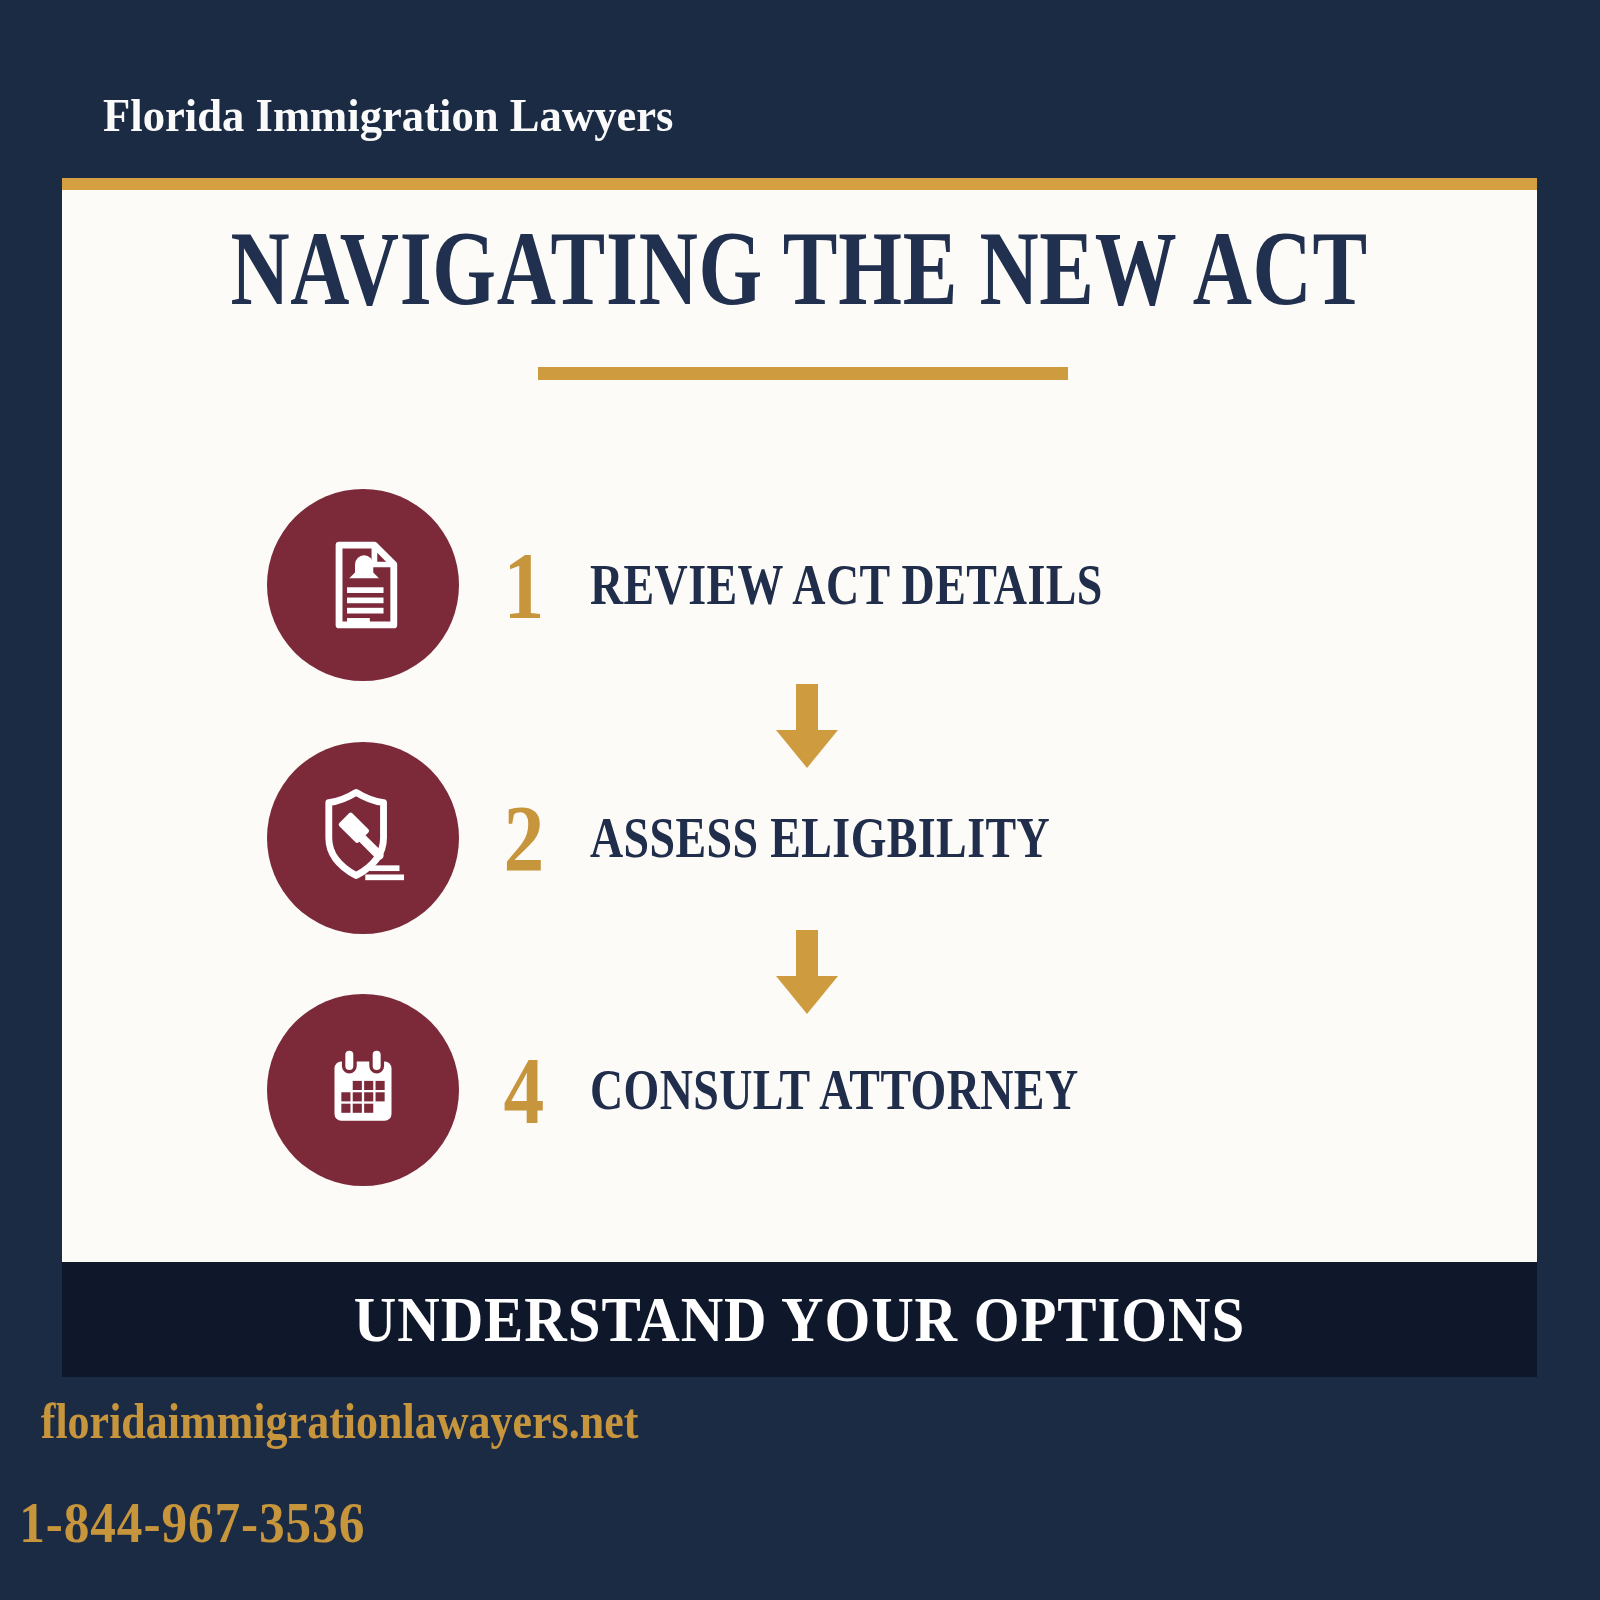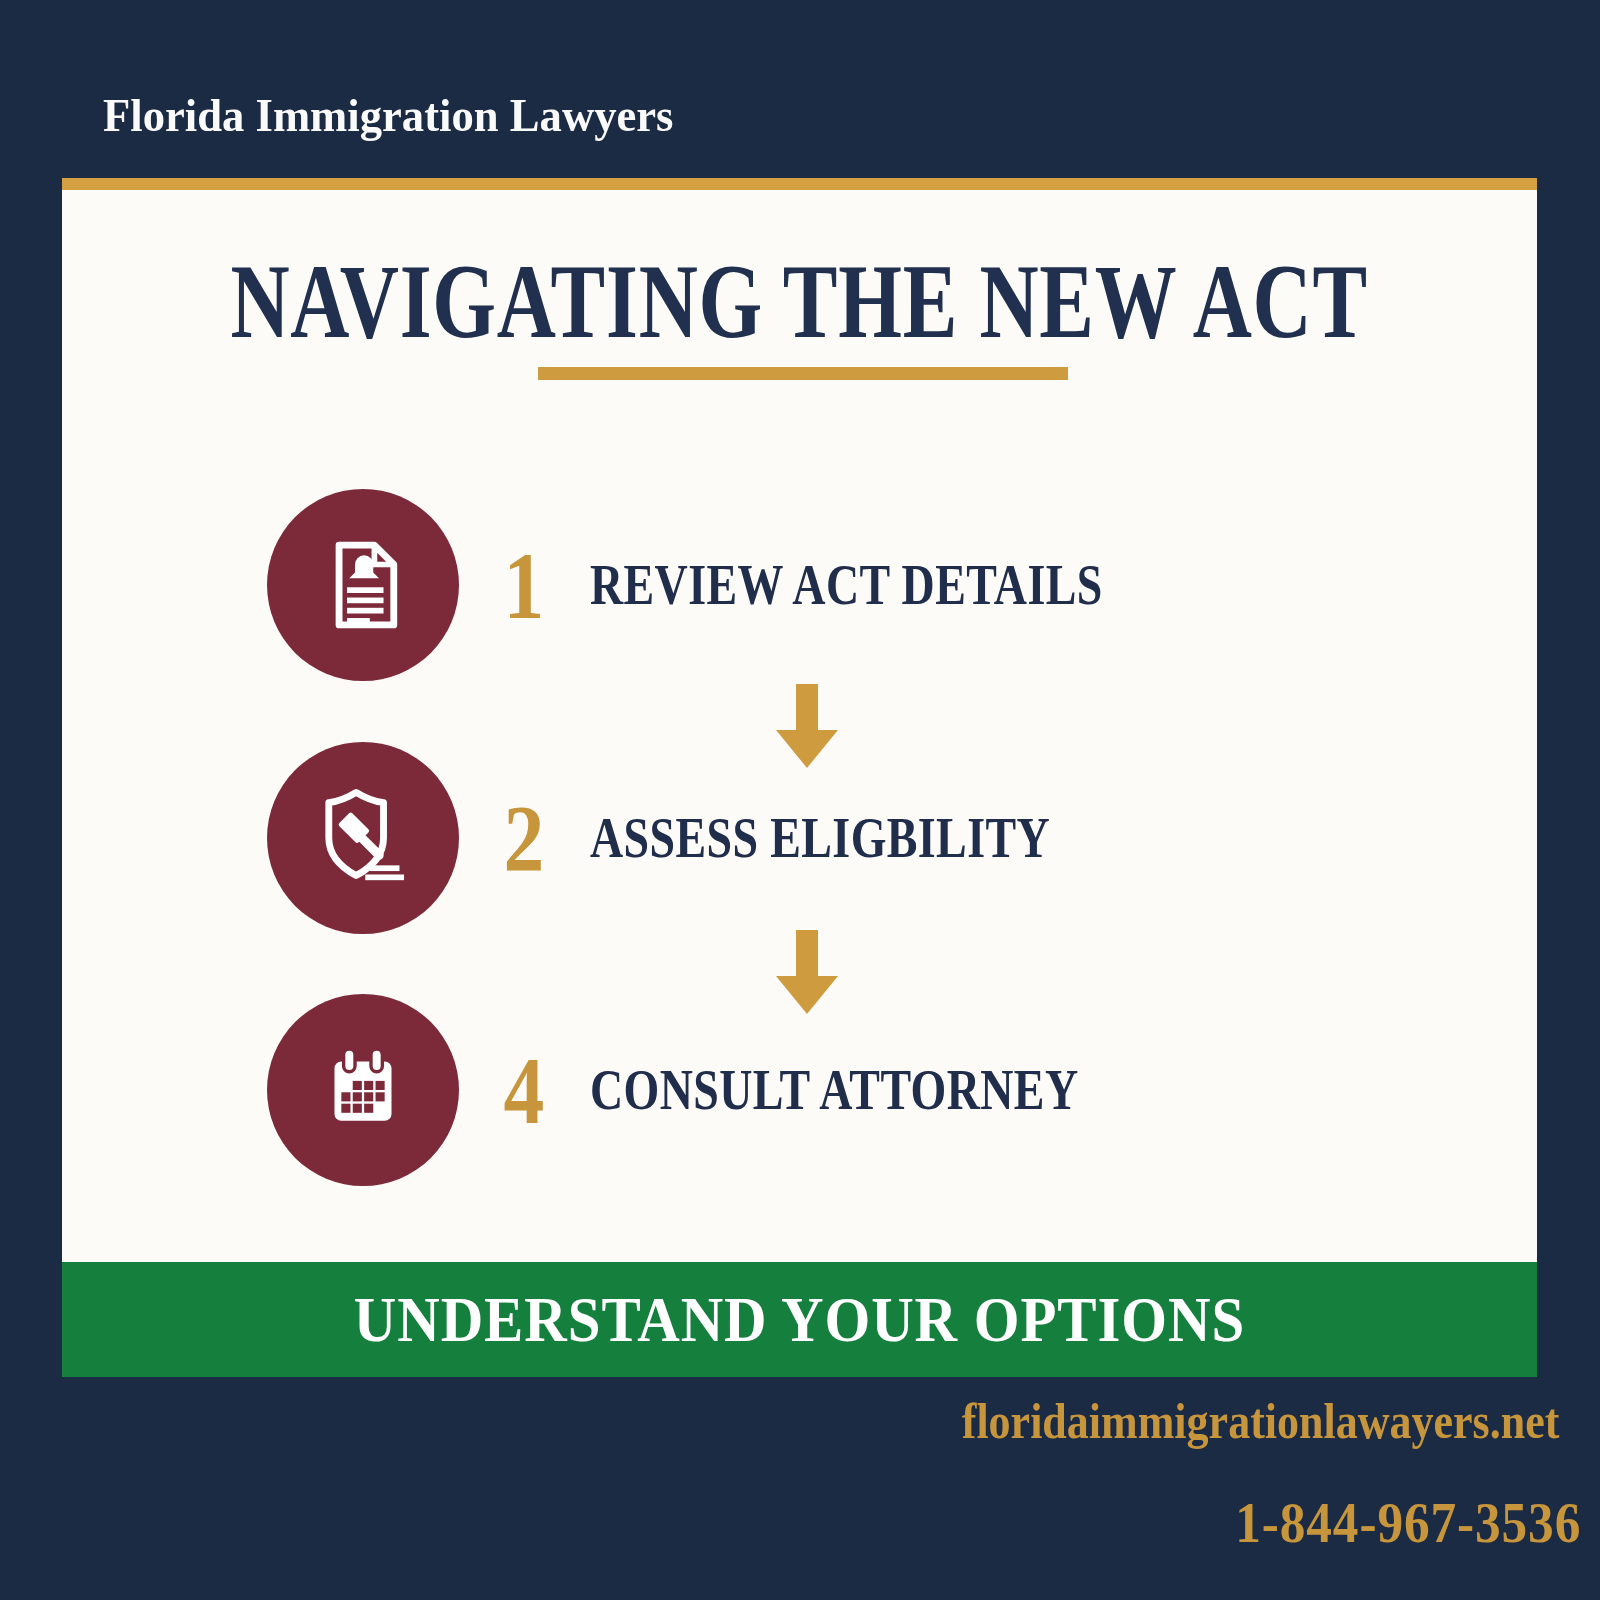--- a/index.html
+++ b/index.html
@@ -37,21 +37,21 @@
   .gold-bar {
     position: absolute;
     left: 0; top: 0;
     width: 100%; height: 12px;
     background: #d5a041;
   }
   .title-wrap {
     position: absolute;
     top: 30px; left: 0;
     width: 100%; height: 120px;
-    display: flex; align-items: center; justify-content: center; margin-top: 33px;
+    display: flex; align-items: center; justify-content: center;
   }
   .title-wrap span {
     font-size: 105px;
     font-weight: bold;
     color: #20304e;
     transform: scaleX(0.78);
     transform-origin: center;
     white-space: nowrap;
     letter-spacing: 1px;
   }
@@ -112,37 +112,37 @@
     width: 0; height: 0;
     border-left: 31px solid transparent;
     border-right: 31px solid transparent;
     border-top: 38px solid #cf9b3f;
   }
   
   .banner {
     position: absolute;
     left: 0; bottom: 0;
     width: 100%; height: 115px;
-    background: #15803d;
+    background: #0f172a;
     display: flex; align-items: center; justify-content: center;
   }
   .banner span {
     font-size: 64px;
     font-weight: bold;
     color: #ffffff;
     transform: scaleX(0.92);
     transform-origin: center;
     white-space: nowrap;
     letter-spacing: 1px;
   }
   
   .site, .phone {
     position: absolute;
     left: 0; width: 100%;
-    text-align: right;
+    text-align: left;
     color: #c6953c;
     font-weight: bold;
   }
   .site { top: 1392px; }
   .phone { top: 1490px; }
   .site span, .phone span {
     display: inline-block;
     transform-origin: center;
     white-space: nowrap;
   }

